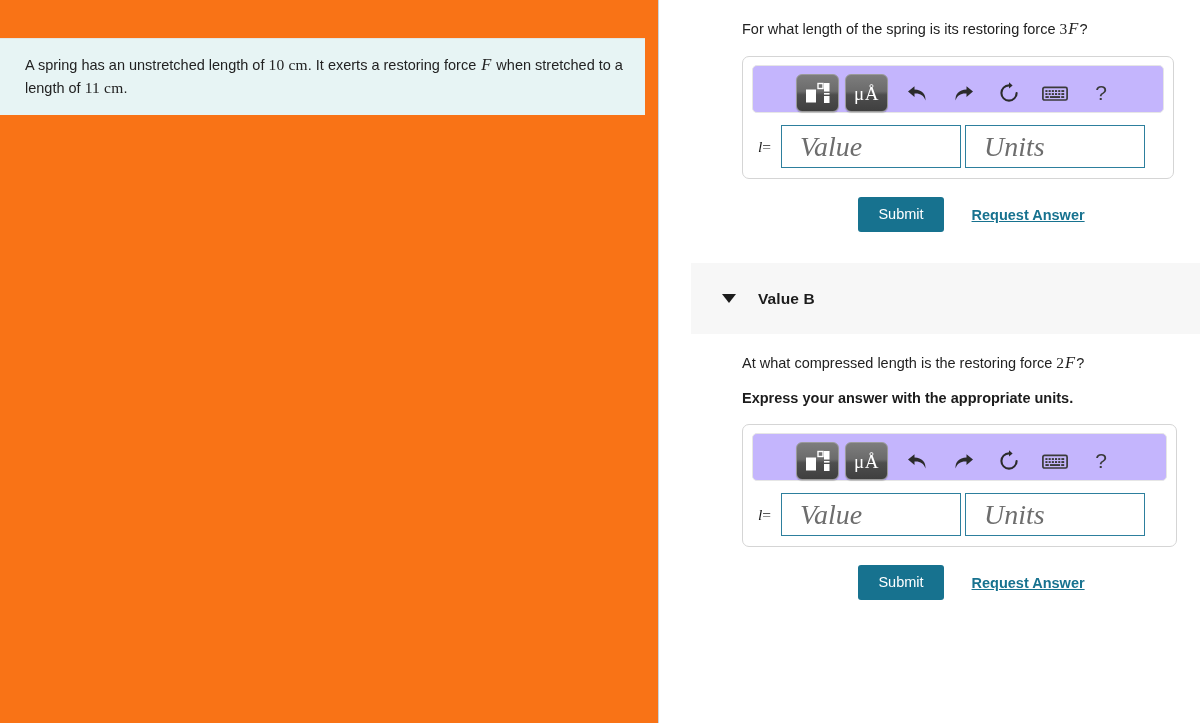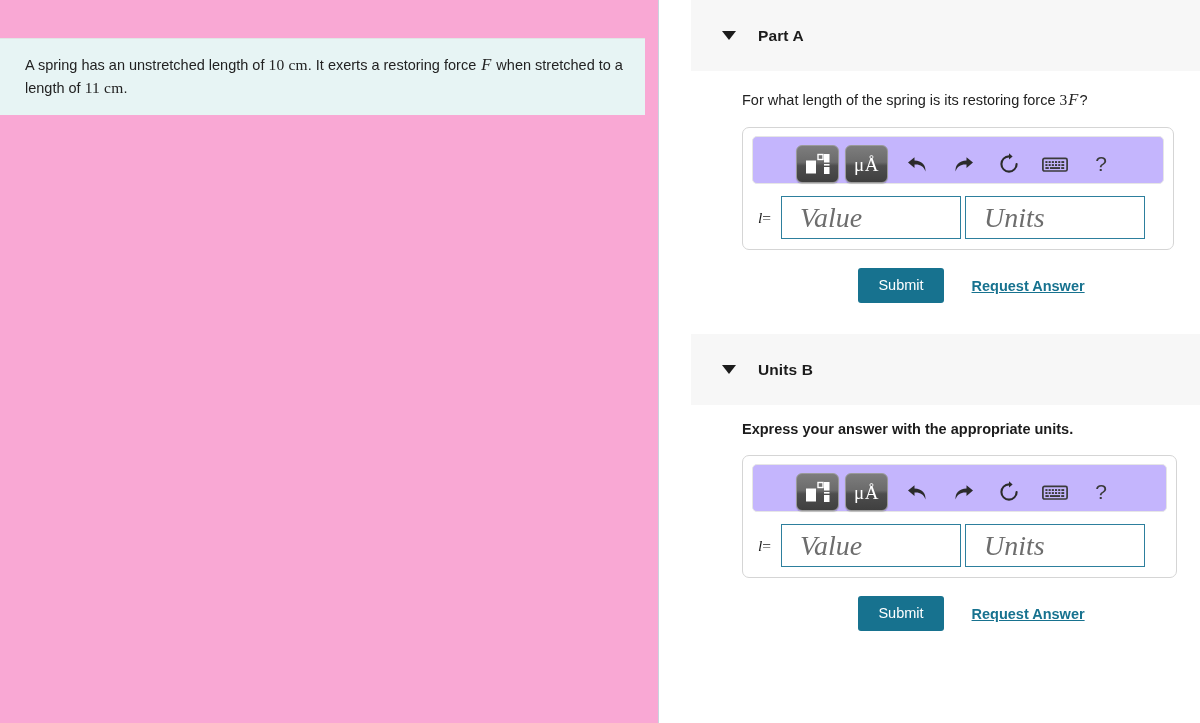--- a/index.html
+++ b/index.html
@@ -9,21 +9,21 @@
     background: #ffffff;
     font-family: "Liberation Sans", sans-serif;
     overflow: hidden;
   }
   #page { position: relative; width: 1200px; height: 723px; background:#fff; }
 
   
   #left-panel {
     position: absolute; left: 0; top: 0;
     width: 659px; height: 723px;
-    background: #f9a8d4;
+    background: #f97316;
     border-right: 1px solid #c8d4de;
   }
   #problem-statement {
     position: absolute; left: 0; top: 38px;
     width: 645px;
     background: #e7f4f4;
     border-top: 1px solid #e0e6e6;
     padding: 14px 20px 16px 25px;
     font-size: 14.5px;
     line-height: 1.45;
@@ -215,24 +215,20 @@
   <div id="left-panel">
     <div id="problem-statement">
       <span>A spring has an unstretched length of </span><span class="mathunit">10 cm</span><span>. It exerts a restoring force </span><span class="mathvar">F</span><span> when stretched to a length of </span><span class="mathunit">11 cm</span><span>.</span>
     </div>
   </div>
 
   <div id="right-panel">
 
     <div class="part-section">
 
-      <div class="part-header full">
-        <span class="disclosure-caret"></span>
-        <span class="part-title">Part A</span>
-      </div>
 
       <div class="part-body">
 
         <div class="question-line">
           <span>For what length of the spring is its restoring force </span><span class="mathnum">3</span><span class="mathvar">F</span><span>?</span>
         </div>
 
 
         <div class="answer-box">
 
@@ -313,25 +309,28 @@
           <a class="request-answer">Request Answer</a>
         </div>
 
       </div>
     </div>
 
     <div class="part-section" style="margin-top:31px;">
 
       <div class="part-header wide" style="width:540px;">
         <span class="disclosure-caret"></span>
-        <span class="part-title">Units B</span>
+        <span class="part-title">Value B</span>
       </div>
 
       <div class="part-body">
 
+        <div class="question-line">
+          <span>At what compressed length is the restoring force </span><span class="mathnum">2</span><span class="mathvar">F</span><span>?</span>
+        </div>
 
         <div class="instruction-line">Express your answer with the appropriate units.</div>
 
         <div class="answer-box b">
 
           <div class="toolbar">
 
             <div class="tb-btn">
               <svg class="tb-icon-template" width="25" height="23" viewBox="0 0 25 23">
                 <rect x="1" y="7.5" width="10" height="13" fill="#ffffff"></rect>

